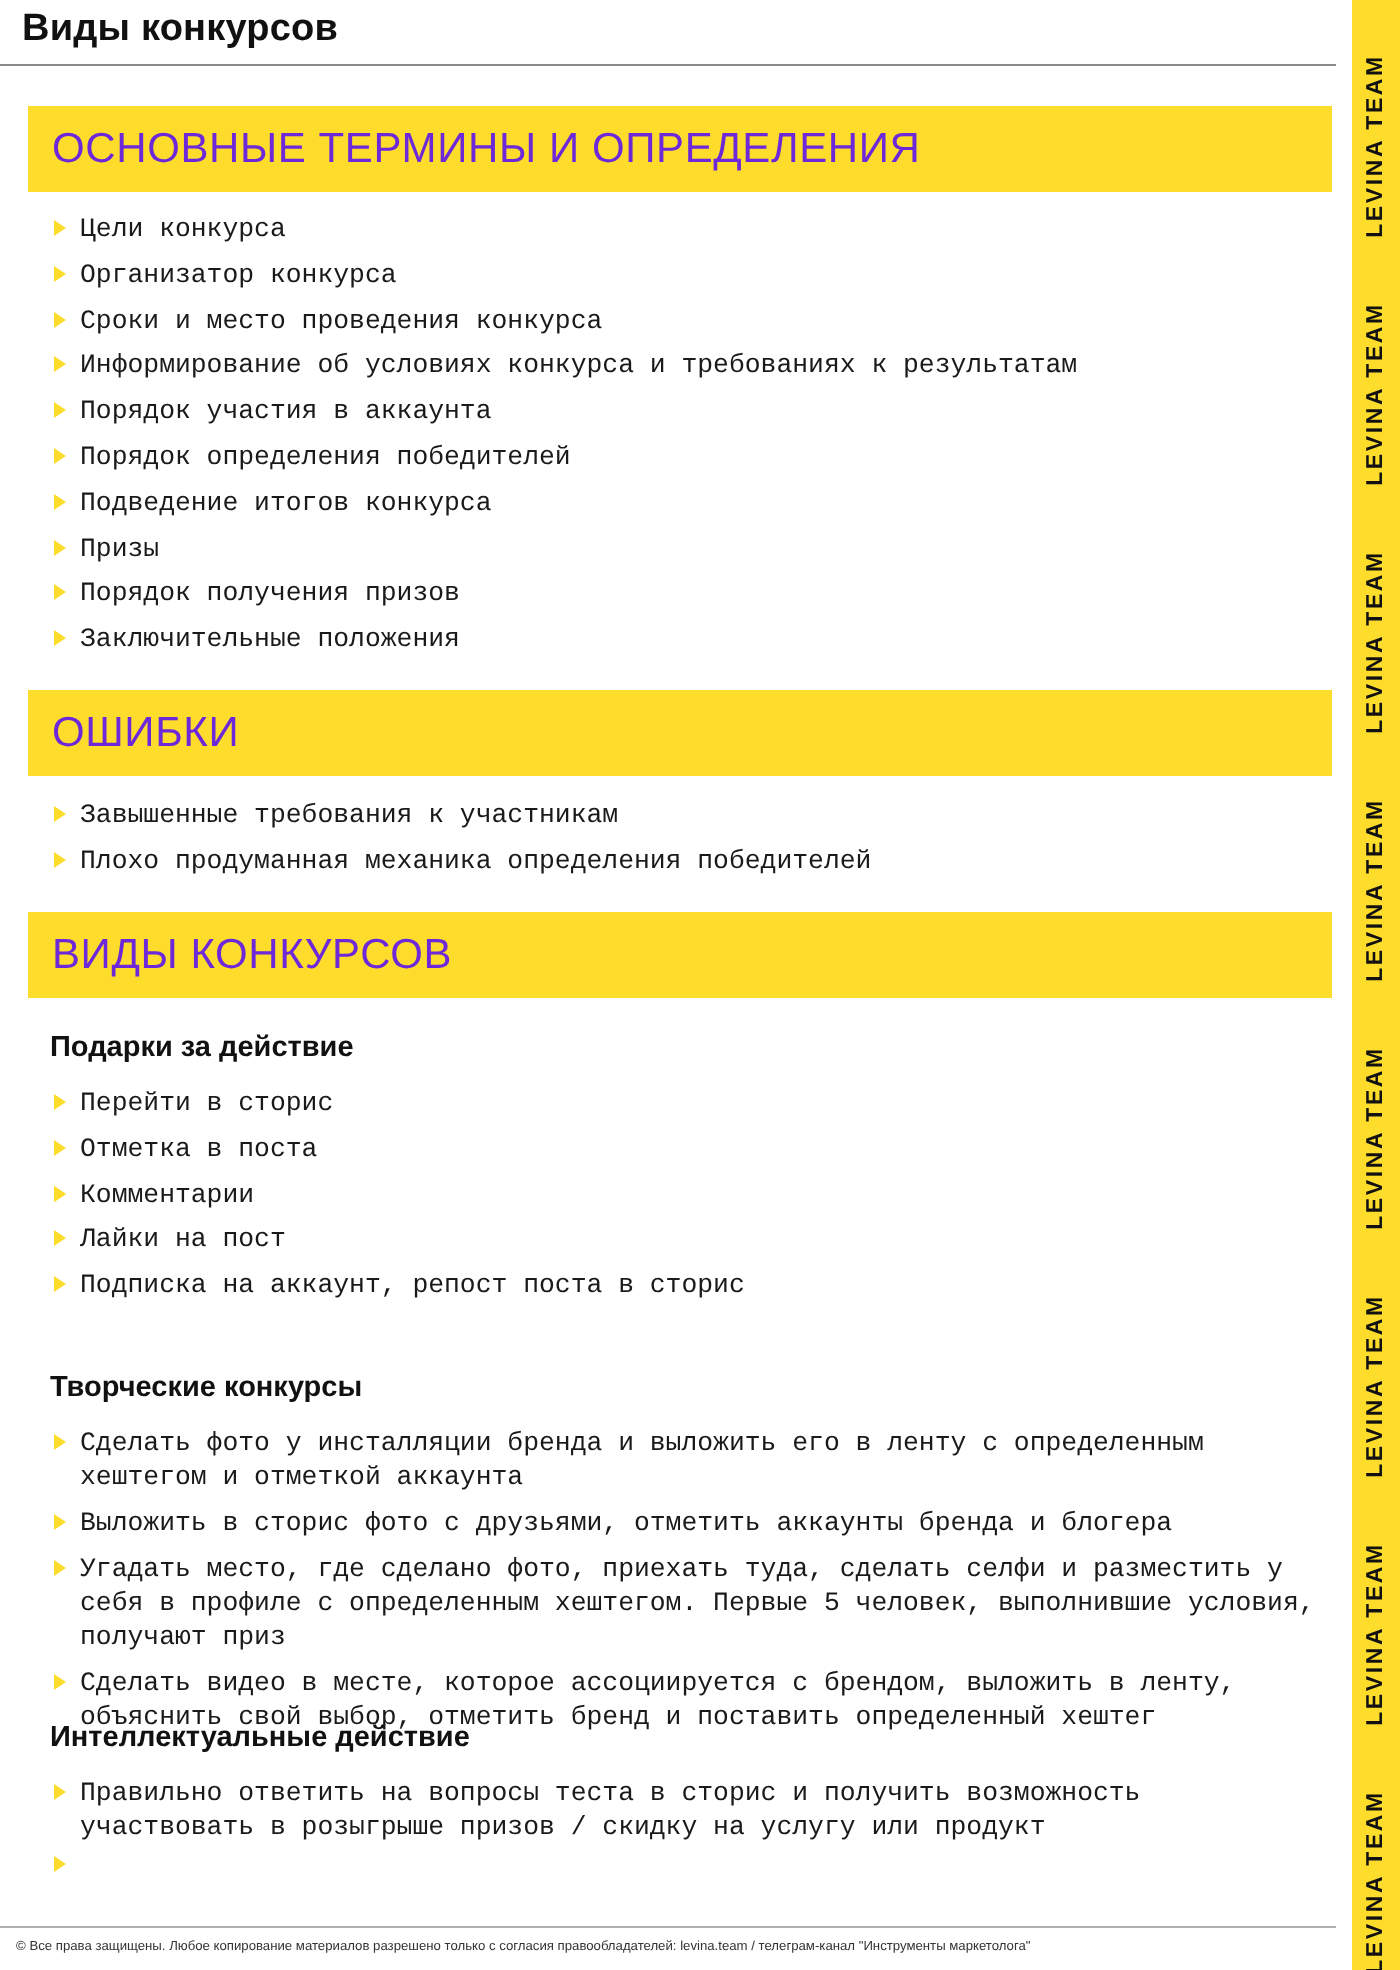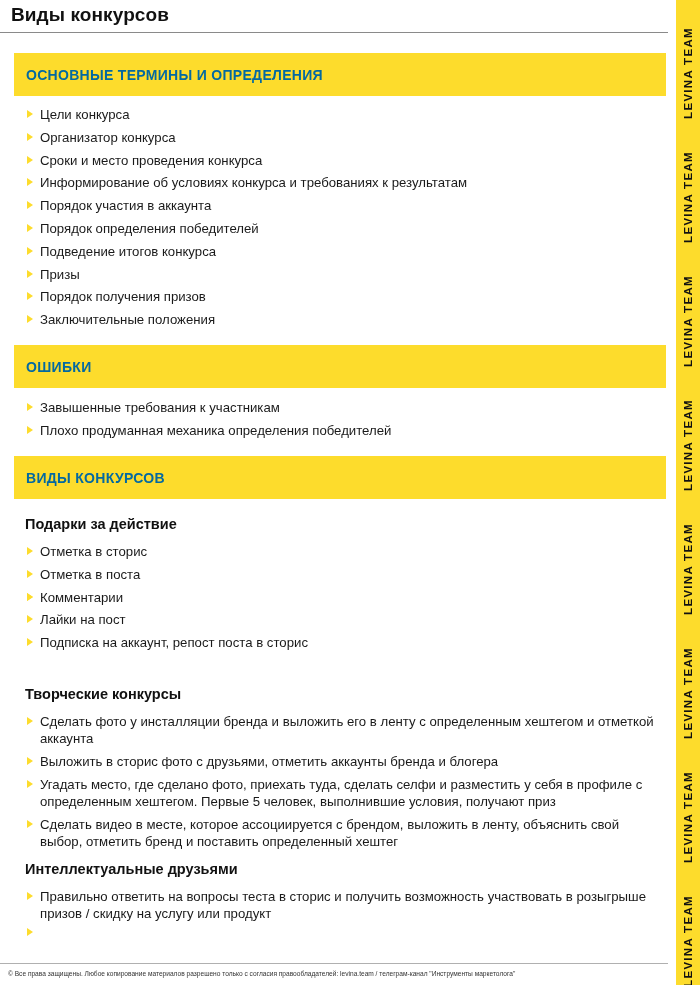--- a/index.html
+++ b/index.html
@@ -25,24 +25,24 @@
   .side-label span {
     display: block; transform: rotate(-90deg); white-space: nowrap;
     font-size: 11.5px; font-weight: bold; letter-spacing: 1.3px; color: #111;
   }
 
   .section-header {
     position: absolute; left: 14px; width: 652px; height: 43px; background: #fddc2c;
     display: flex; align-items: center; padding-left: 12px;
   }
   .section-header span {
-    font-size: 14px; font-weight: bold; color: #0369a1; letter-spacing: 0.3px;
+    font-size: 21px; font-weight: normal; color: #6d28d9; letter-spacing: 0.3px;
   }
 
-  .list { position: absolute; left: 25px; list-style: none; }
+  .list { position: absolute; left: 25px; list-style: none; font-family: Liberation Mono, monospace; }
   .list li {
     position: relative; padding-left: 15px; font-size: 13.2px; line-height: 17px; color: #1a1a1a;
   }
   .bullet {
     position: absolute; left: 2px; top: 4px; width: 0; height: 0;
     border-top: 4px solid transparent; border-bottom: 4px solid transparent;
     border-left: 6px solid #fddc2c;
   }
   .subheading {
     position: absolute; left: 25px; font-size: 14.5px; font-weight: bold; color: #111;
@@ -107,36 +107,36 @@
   <li style="margin-bottom:5.8px"><i class="bullet"></i><span>Завышенные требования к участникам</span></li>
   <li><i class="bullet"></i><span>Плохо продуманная механика определения победителей</span></li>
 </ul>
 
 <div class="section-header" style="top:456px">
   <span>ВИДЫ КОНКУРСОВ</span>
 </div>
 
 <div class="subheading" style="top:516px">Подарки за действие</div>
 <ul class="list" style="top:543px">
-  <li style="margin-bottom:5.8px"><i class="bullet"></i><span>Отметка в сторис</span></li>
+  <li style="margin-bottom:5.8px"><i class="bullet"></i><span>Перейти в сторис</span></li>
   <li style="margin-bottom:5.8px"><i class="bullet"></i><span>Отметка в поста</span></li>
   <li style="margin-bottom:5.8px"><i class="bullet"></i></li>
   <li style="margin-bottom:5.8px"><i class="bullet"></i><span>Комментарии</span></li>
   <li style="margin-bottom:5.8px"><i class="bullet"></i><span>Лайки на пост</span></li>
   <li><i class="bullet"></i><span>Подписка на аккаунт, репост поста в сторис</span></li>
 </ul>
 
 <div class="subheading" style="top:686px">Творческие конкурсы</div>
 <ul class="list" style="top:713px; width:640px">
   <li style="margin-bottom:6px"><i class="bullet"></i><span>Сделать фото у инсталляции бренда и выложить его в ленту с определенным хештегом и отметкой аккаунта</span></li>
   <li style="margin-bottom:6px"><i class="bullet"></i><span>Выложить в сторис фото с друзьями, отметить аккаунты бренда и блогера</span></li>
   <li style="margin-bottom:6px"><i class="bullet"></i><span>Угадать место, где сделано фото, приехать туда, сделать селфи и разместить у себя в профиле с определенным хештегом. Первые 5 человек, выполнившие условия, получают приз</span></li>
   <li><i class="bullet"></i><span>Сделать видео в месте, которое ассоциируется с брендом, выложить в ленту, объяснить свой выбор, отметить бренд и поставить определенный хештег</span></li>
 </ul>
 
-<div class="subheading" style="top:861px">Интеллектуальные друзьями</div>
+<div class="subheading" style="top:861px">Интеллектуальные действие</div>
 <ul class="list" style="top:888px; width:640px">
   <li style="margin-bottom:2px"><i class="bullet"></i><span>Правильно ответить на вопросы теста в сторис и получить возможность участвовать в розыгрыше призов / скидку на услугу или продукт</span></li>
   <li><i class="bullet"></i></li>
 </ul>
 
 <div class="footer-rule"></div>
 <div class="footer-text">© Все права защищены. Любое копирование материалов разрешено только с согласия правообладателей: levina.team / телеграм-канал "Инструменты маркетолога"</div>
 
 </body></html>

